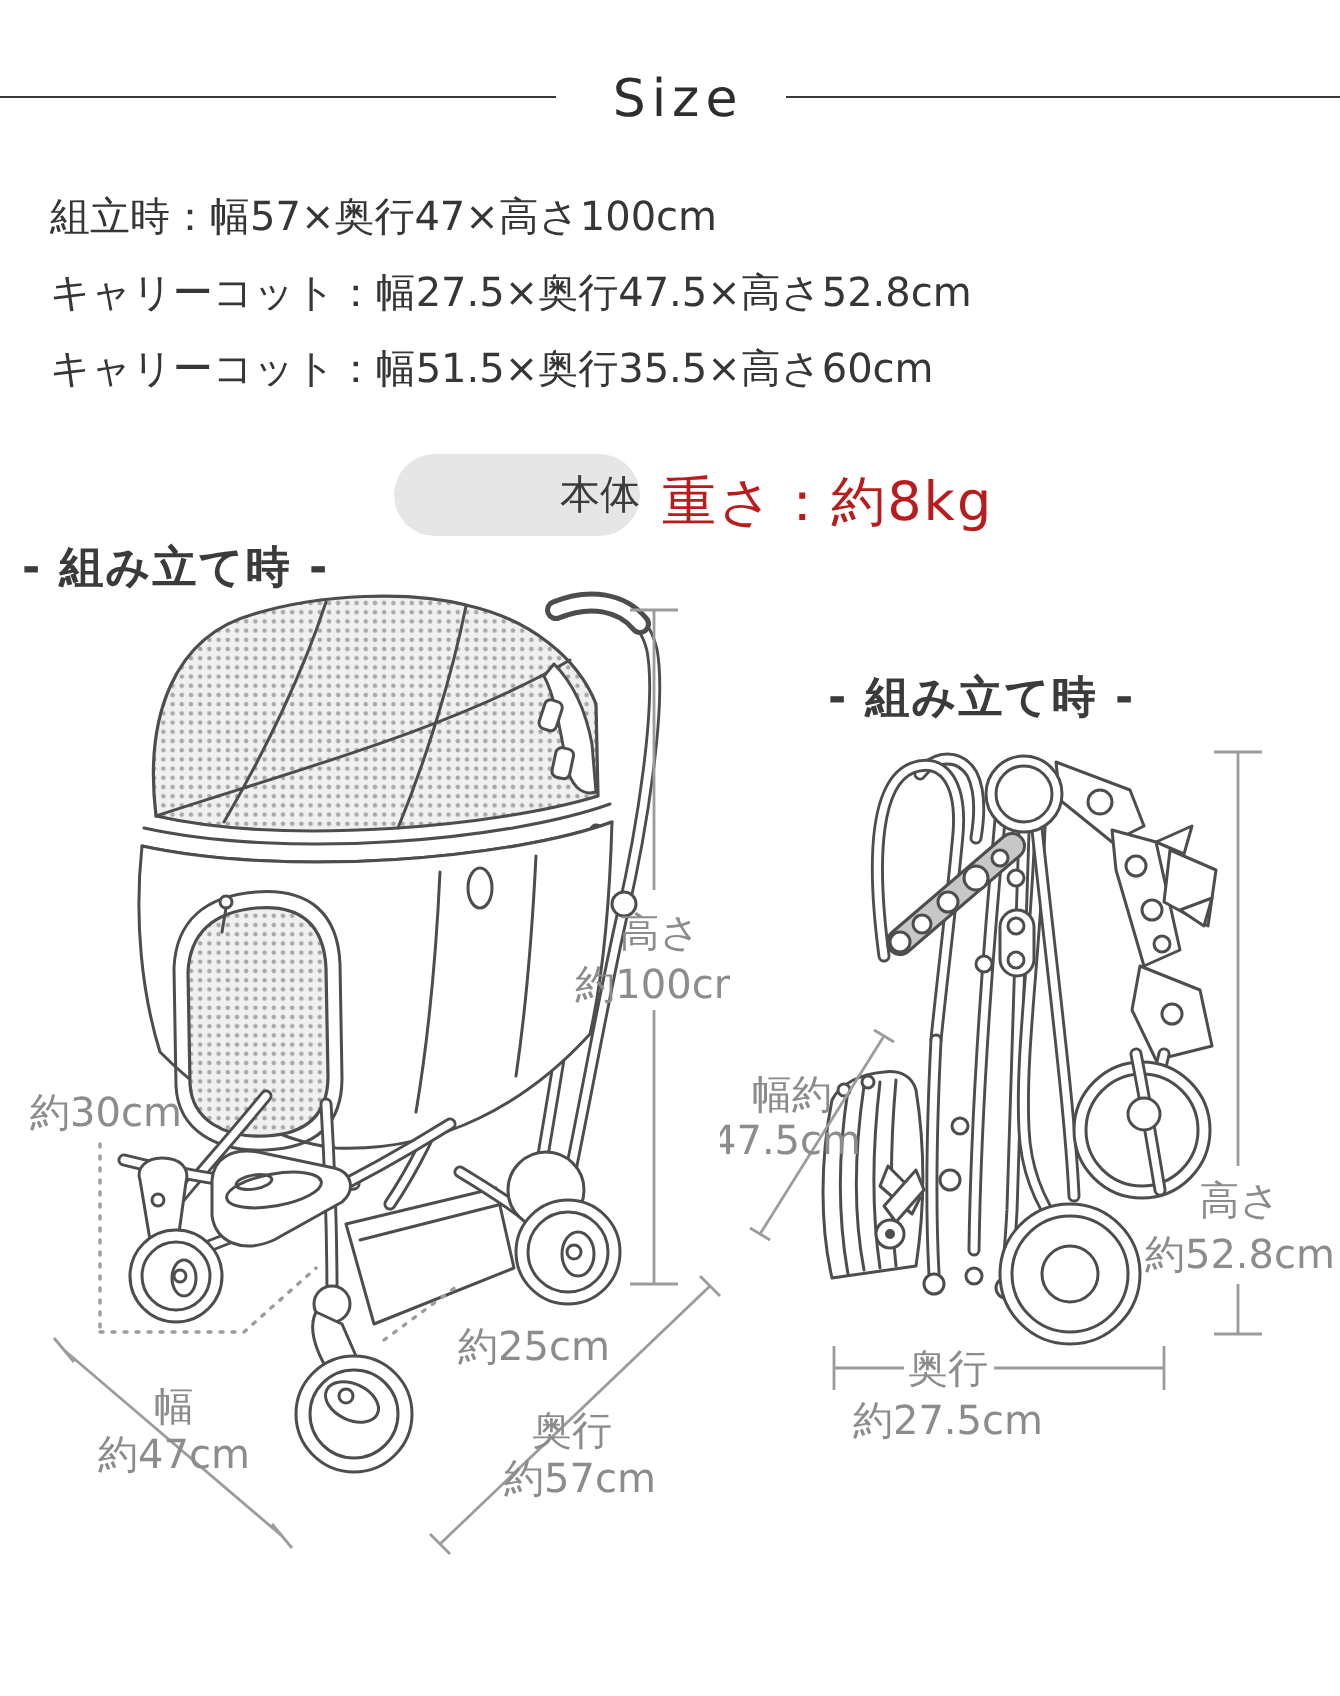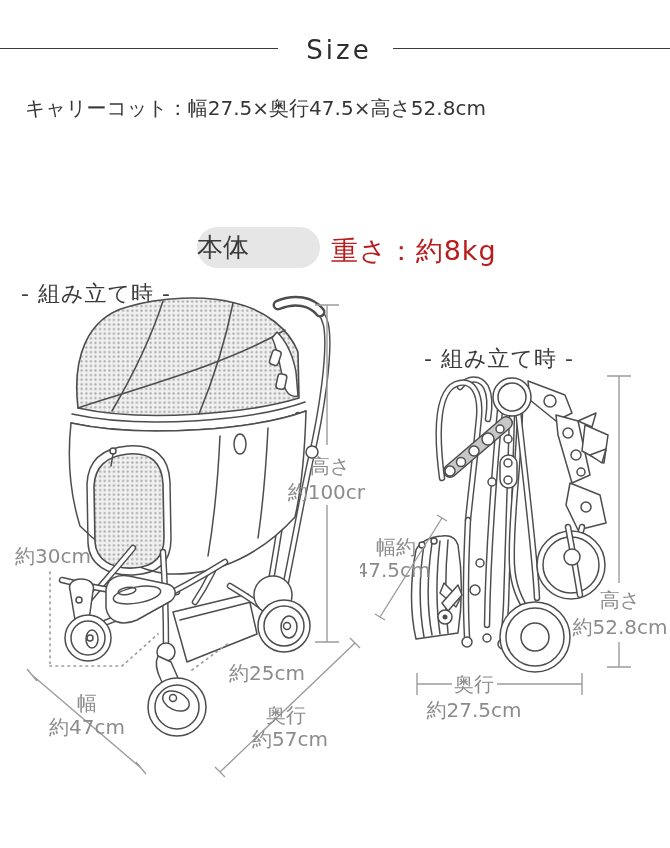--- a/index.html
+++ b/index.html
@@ -15,25 +15,25 @@
   }
   .rule{position:absolute;top:48px;height:0;border-top:1px solid #3a3a3a;}
   .rule-left{left:0;width:278px;}
   .rule-right{left:393px;width:277px;}
   
   .specs{position:absolute;top:89px;left:25px;font-size:20px;line-height:38px;color:#363636;}
   .specs p{margin:0;}
   
   .badge{
     position:absolute;top:227px;left:197px;width:123px;height:41px;border-radius:21px;
-    background:#e6e6e6;text-align:left;line-height:41px;font-size:26px;color:#3b3b3b;
+    background:#e6e6e6;text-align:right;line-height:41px;font-size:20px;color:#3b3b3b;
   }
   .weight-text{position:absolute;top:233px;left:331px;font-size:27px;letter-spacing:1px;color:#b91c1c;}
   
-  .caption{position:absolute;margin:11px;font-size:22px;font-weight:normal;color:#3b3b3b;letter-spacing:1px;}
+  .caption{position:absolute;margin:1px;font-size:22px;font-weight:bold;color:#3b3b3b;letter-spacing:1px;}
   .caption-assembled{top:268px;left:10px;}
   .caption-folded{top:333px;left:413px;}
   
   .svg-assembled{position:absolute;top:290px;left:15px;}
   .svg-folded{position:absolute;top:355px;left:360px;}
   .ln{fill:none;stroke:#4d4d4d;stroke-width:1.5;stroke-linecap:round;stroke-linejoin:round;}
   .fw{fill:#ffffff;stroke:#4d4d4d;stroke-width:1.5;stroke-linejoin:round;}
   .fd{fill:url(#dots);stroke:#4d4d4d;stroke-width:1.6;stroke-linejoin:round;}
   .tube-o{fill:none;stroke:#4d4d4d;stroke-width:6.5;stroke-linecap:round;}
   .tube-i{fill:none;stroke:#ffffff;stroke-width:3.6;stroke-linecap:round;}
@@ -49,21 +49,23 @@
 
 <div class="page">
 
   <header class="size-header">
     <span class="rule rule-left"></span>
     <h1 class="size-title">Size</h1>
     <span class="rule rule-right"></span>
   </header>
 
   <div class="specs">
+    <p>組立時：幅57×奥行47×高さ100cm</p>
     <p>キャリーコット：幅27.5×奥行47.5×高さ52.8cm</p>
+    <p>キャリーコット：幅51.5×奥行35.5×高さ60cm</p>
   </div>
 
   <span class="badge">本体</span>
   <span class="weight-text">重さ：約8kg</span>
 
   <h2 class="caption caption-assembled">- 組み立て時 -</h2>
   <h2 class="caption caption-folded">- 組み立て時 -</h2>
 
   <svg class="svg-assembled" width="350" height="500" viewBox="0 0 350 500" xmlns="http://www.w3.org/2000/svg">
     <defs>

